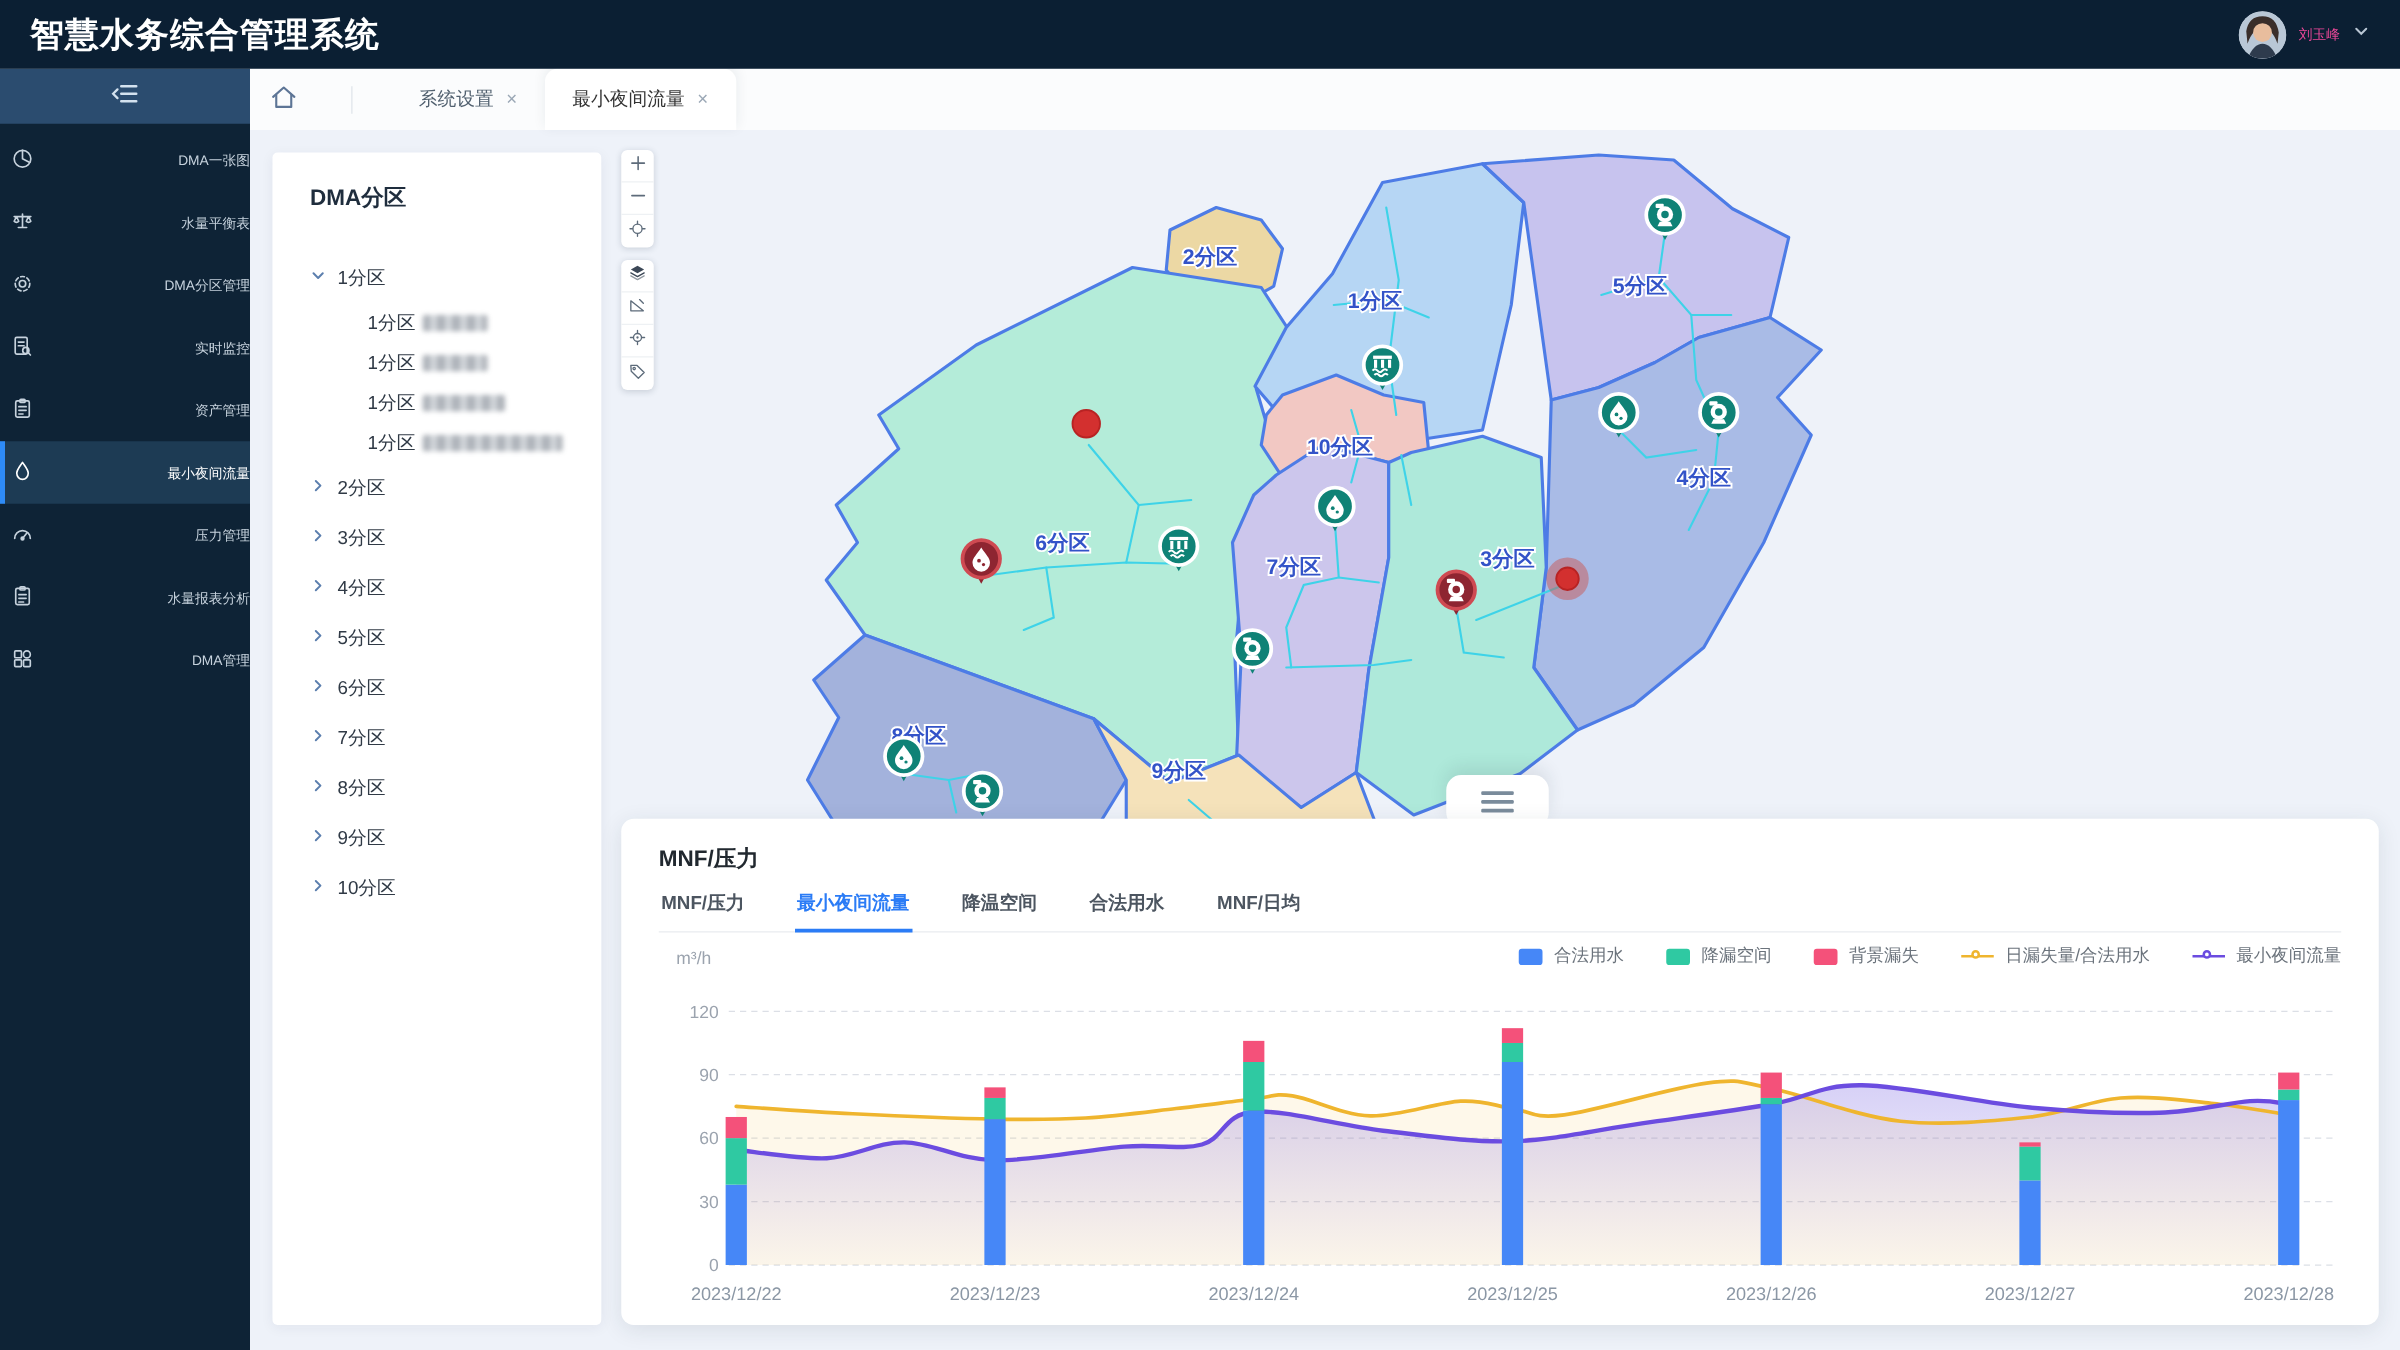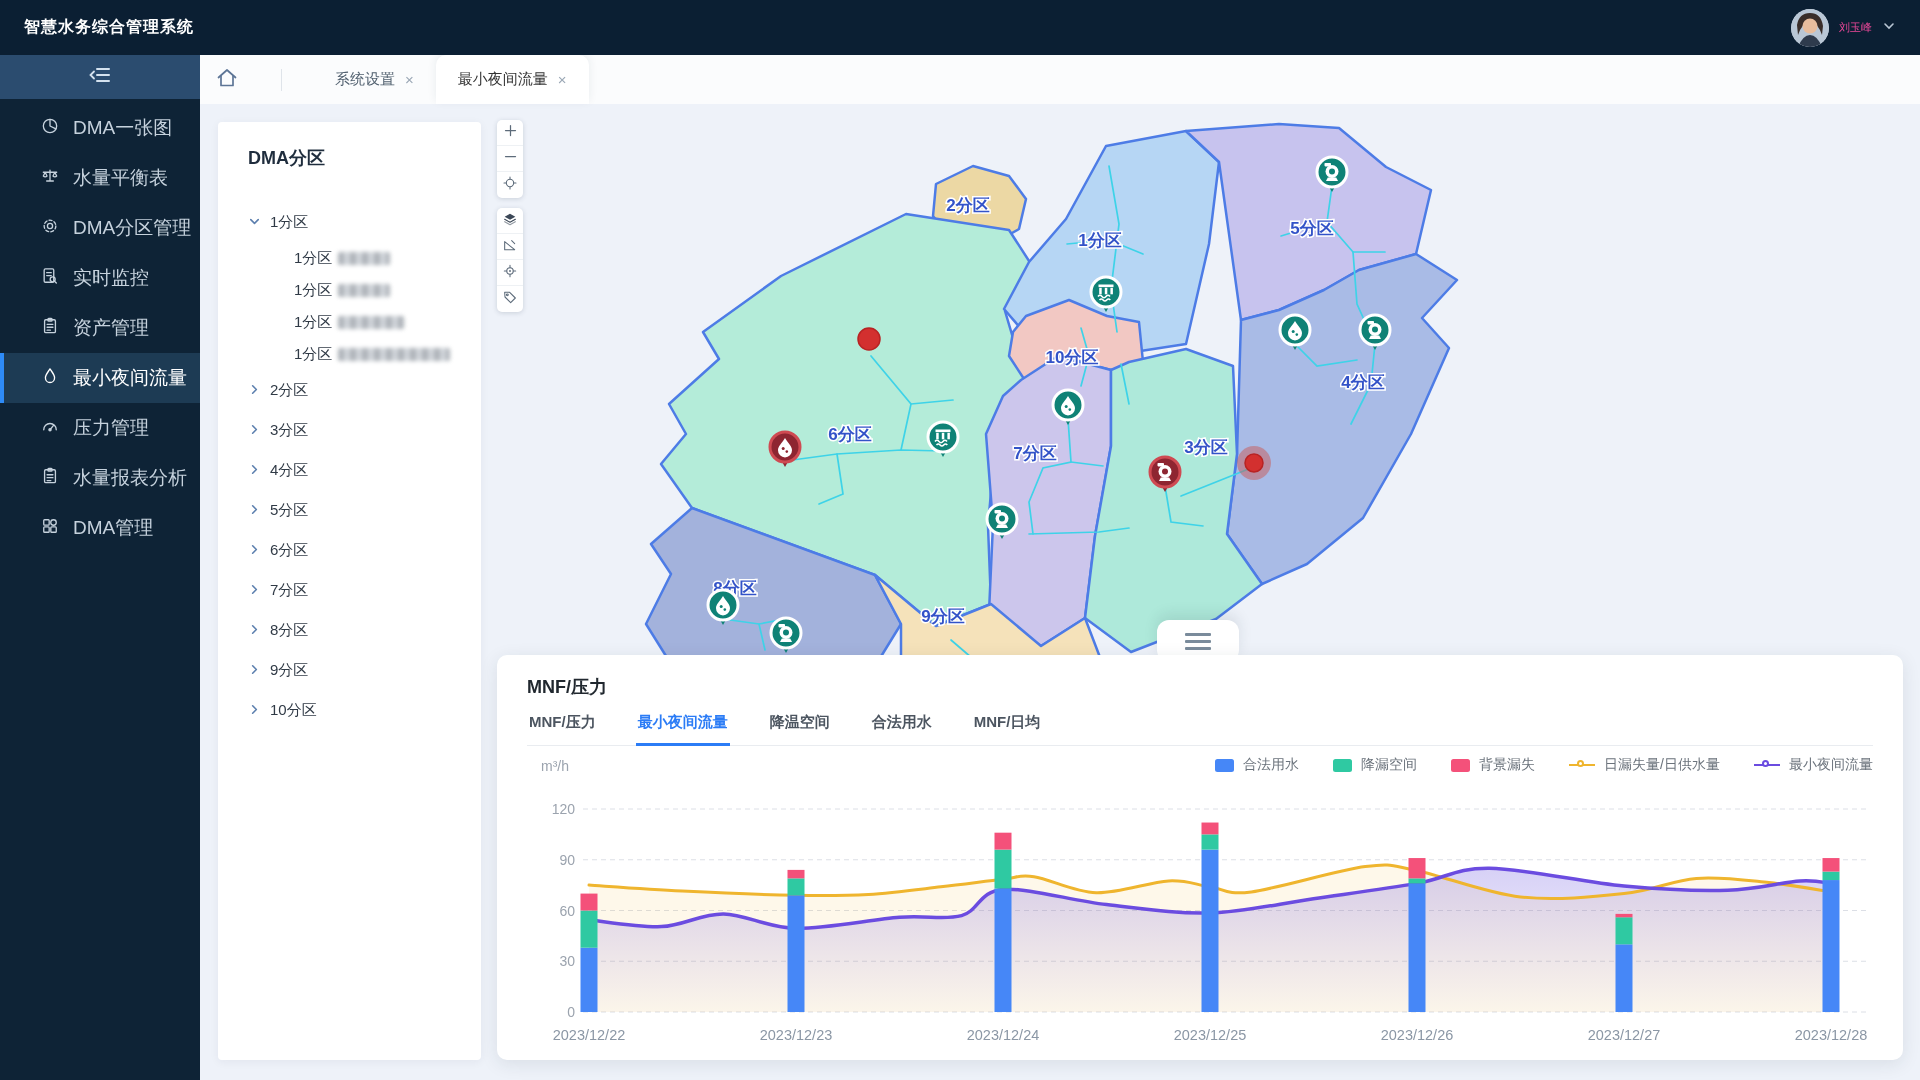--- a/index.html
+++ b/index.html
@@ -3,31 +3,31 @@
 <meta charset="utf-8">
 <style>
   * { margin:0; padding:0; box-sizing:border-box; }
   html,body { width:1920px; height:1080px; overflow:hidden;
     font-family:"Liberation Sans","DejaVu Sans",sans-serif; background:#e8edf4; }
   .app { position:relative; width:1920px; height:1080px; }
 
   
   .hdr { position:absolute; left:0; top:0; width:1920px; height:55px; background:#0b1f33;
     display:flex; align-items:center; justify-content:space-between; padding:0 24px; z-index:30; }
-  .hdr .title { color:#fff; font-size:16px; font-weight:700; letter-spacing:1px; }
+  .hdr .title { color:#fff; font-size:27px; font-weight:700; letter-spacing:1px; }
   .hdr .user { display:flex; align-items:center; gap:10px; cursor:pointer; }
   .hdr .user .name { color:#ec4899; font-size:11px; }
   .avatar { width:38px; height:38px; border-radius:50%; overflow:hidden; display:block; background:#c9d4e0; }
 
   
   .side { position:absolute; left:0; top:55px; width:200px; bottom:0; background:#0e2336; z-index:25; }
   .collapse-strip { height:44px; background:#2b4c6f; display:flex; align-items:center; justify-content:center; cursor:pointer; }
   .menu { padding-top:4px; }
-  .side-item { height:50px; display:flex; align-items:center; gap:13px; padding-left:36px;
-    color:#c6d2dd; font-size:19px; cursor:pointer; border-left:4px solid transparent; }
+  .side-item { height:50px; display:flex; align-items:center; gap:13px; padding-left:4px;
+    color:#c6d2dd; font-size:11px; cursor:pointer; border-left:4px solid transparent;justify-content:space-between; }
   .side-item svg { flex:0 0 auto; }
   .side-item.active { background:#1d3b54; border-left-color:#2e8bf7; color:#fff; }
 
   
   .tabbar { position:absolute; left:200px; top:55px; right:0; height:49px; background:#fbfcfd;
     display:flex; align-items:flex-end; z-index:20;gap:27px; }
   .tabbar .home { width:54px; height:49px; display:flex; align-items:center; justify-content:center;
     background:none; border:none; cursor:pointer; }
   .tabbar .vdiv { width:1px; height:22px; background:#dfe4ea; margin-bottom:13px; }
   .tab-strip { display:flex; align-items:flex-end; height:49px; margin-left:4px; }
@@ -505,21 +505,21 @@
               <span>降漏空间</span>
             </div>
             <div class="lg-item">
               <span class="lg-sq" style="background:#f4517a"></span>
               <span>背景漏失</span>
             </div>
             <div class="lg-item">
               <span class="lg-line" style="background:#efb52e;color:#efb52e">
                 <i></i>
               </span>
-              <span>日漏失量/日供水量</span>
+              <span>日漏失量/合法用水</span>
             </div>
             <div class="lg-item">
               <span class="lg-line" style="background:#6b4ce0;color:#6b4ce0">
                 <i></i>
               </span>
               <span>最小夜间流量</span>
             </div>
           </div>
         <svg id="chart-svg" viewBox="0 0 1346 290">
             <line x1="56" y1="244" x2="1340" y2="244" stroke="#dcdfe6" stroke-width="1" stroke-dasharray="5 4"></line>

